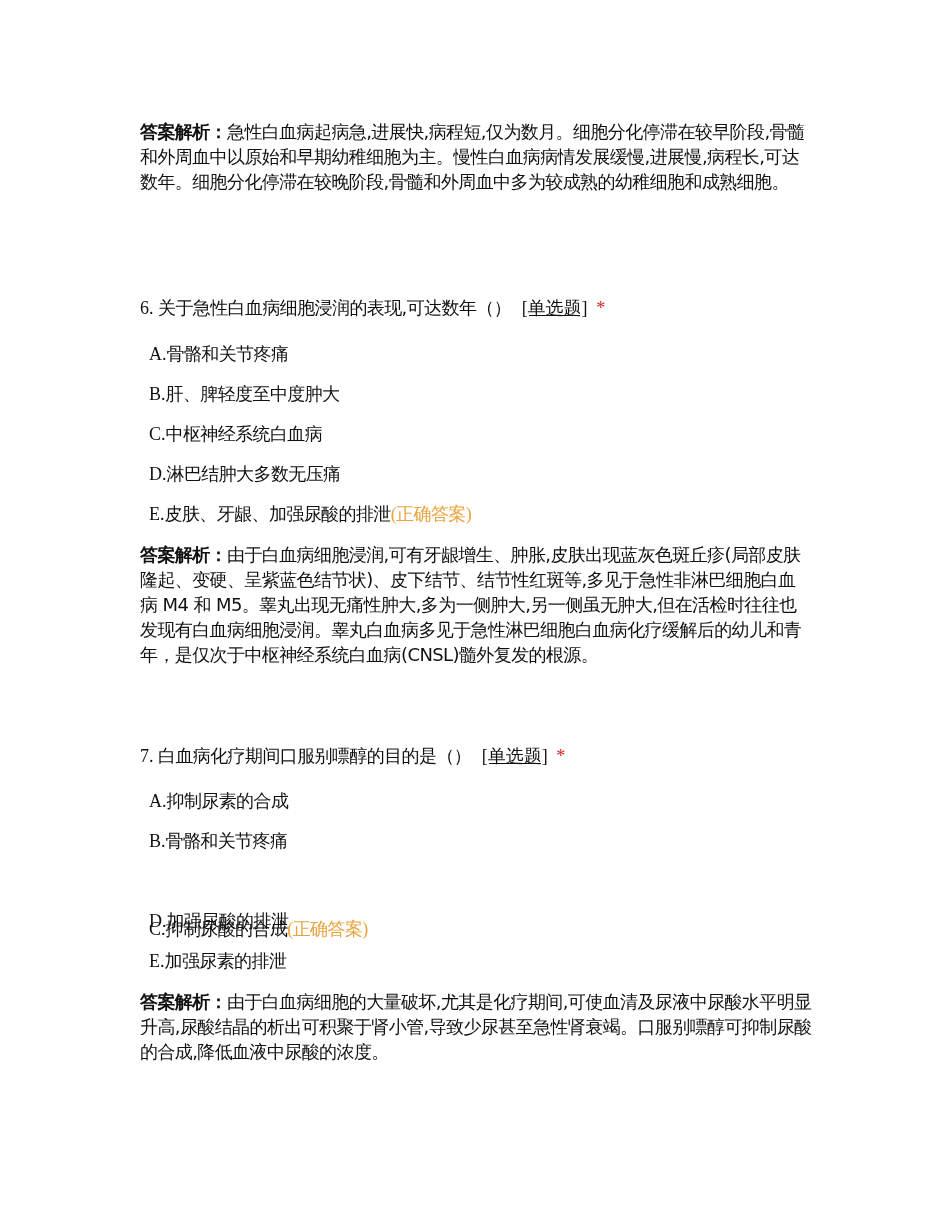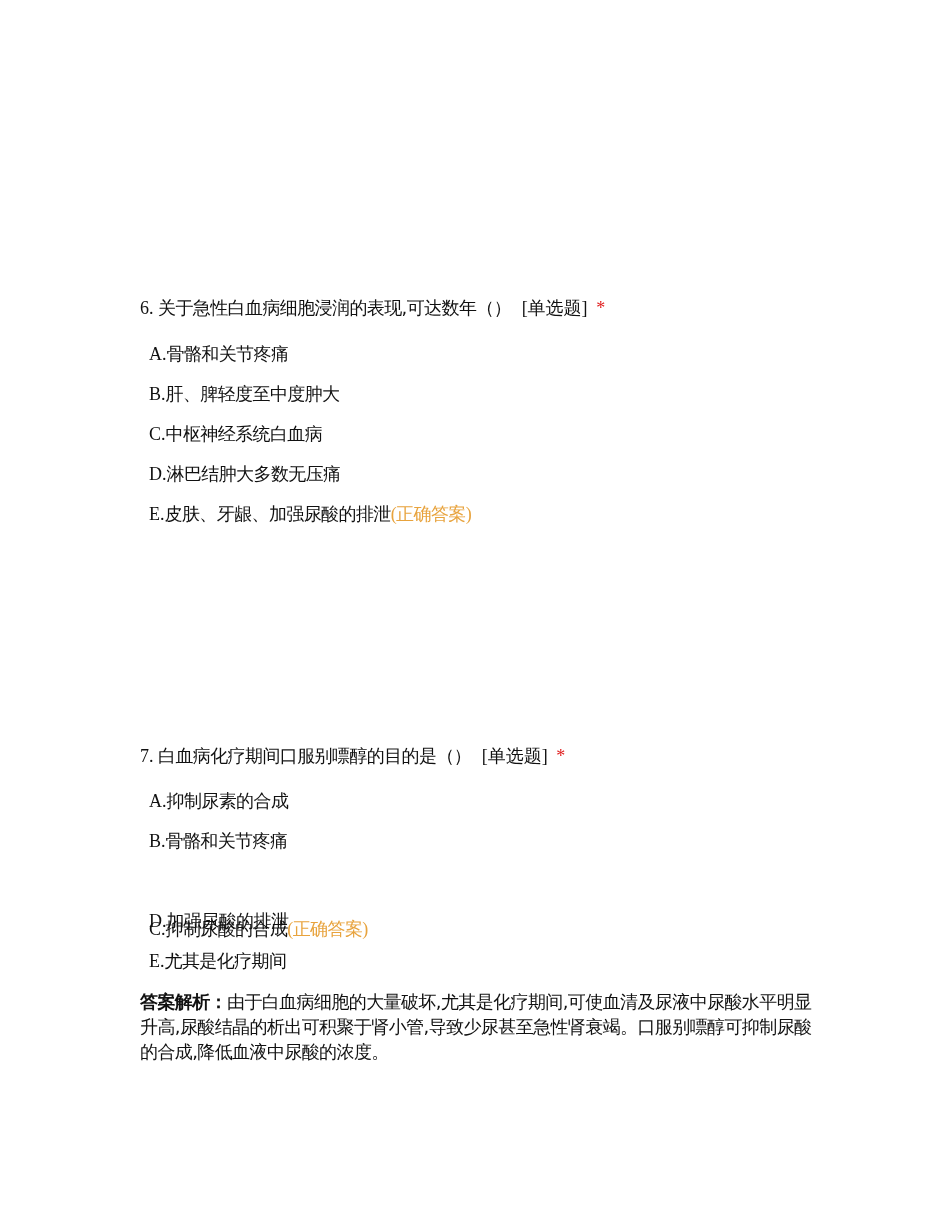--- a/index.html
+++ b/index.html
@@ -40,20 +40,21 @@
       font-size: 18px;
       line-height: 24px;
       white-space: nowrap;
     }
     .question-title .qtext {
       font-family: "DejaVu Sans", "Liberation Sans", sans-serif;
       letter-spacing: -0.6px;
     }
     .question-title .qtype {
       margin-left: 6px;
+      text-decoration: underline;
     }
     .question-title .req {
       color: #e02020;
       margin-left: 4px;
     }
     .option {
       position: absolute;
       left: 149px;
       font-size: 18px;
       line-height: 24px;
@@ -67,20 +68,23 @@
       color: #e8a33d;
       font-family: Liberation Serif, serif;
       letter-spacing: -0.6px;
     }
   </style>
 </head>
 <body>
 
 <div class="page">
 
+  <div class="analysis" style="top:119px;">
+    <span class="label">答案解析：</span><span>急性白血病起病急,进展快,病程短,仅为数月。细胞分化停滞在较早阶段,骨髓和外周血中以原始和早期幼稚细胞为主。慢性白血病病情发展缓慢,进展慢,病程长,可达数年。细胞分化停滞在较晚阶段,骨髓和外周血中多为较成熟的幼稚细胞和成熟细胞。</span>
+  </div>
 
   <div class="question-title" style="top:296px;">
     <span>6.</span>
     <span class="qtext">关于急性白血病细胞浸润的表现,可达数年（）</span>
     <span class="qtype">[单选题]</span>
     <span class="req">*</span>
   </div>
 
   <div class="option" style="top:342px;">
     <span>A.</span><span class="otext">骨骼和关节疼痛</span>
@@ -91,20 +95,23 @@
   <div class="option" style="top:422px;">
     <span>C.</span><span class="otext">中枢神经系统白血病</span>
   </div>
   <div class="option" style="top:462px;">
     <span>D.</span><span class="otext">淋巴结肿大多数无压痛</span>
   </div>
   <div class="option" style="top:502px;">
     <span>E.</span><span class="otext">皮肤、牙龈、加强尿酸的排泄</span><span class="correct">(正确答案)</span>
   </div>
 
+  <div class="analysis" style="top:542px;">
+    <span class="label">答案解析：</span><span>由于白血病细胞浸润,可有牙龈增生、肿胀,皮肤出现蓝灰色斑丘疹(局部皮肤隆起、变硬、呈紫蓝色结节状)、皮下结节、结节性红斑等,多见于急性非淋巴细胞白血病 M4 和 M5。睾丸出现无痛性肿大,多为一侧肿大,另一侧虽无肿大,但在活检时往往也发现有白血病细胞浸润。睾丸白血病多见于急性淋巴细胞白血病化疗缓解后的幼儿和青年，是仅次于中枢神经系统白血病(CNSL)髓外复发的根源。</span>
+  </div>
 
   <div class="question-title" style="top:744px;">
     <span>7.</span>
     <span class="qtext">白血病化疗期间口服别嘌醇的目的是（）</span>
     <span class="qtype">[单选题]</span>
     <span class="req">*</span>
   </div>
 
   <div class="option" style="top:789px;">
     <span>A.</span><span class="otext">抑制尿素的合成</span>
@@ -112,20 +119,20 @@
   <div class="option" style="top:829px;">
     <span>B.</span><span class="otext">骨骼和关节疼痛</span>
   </div>
   <div class="option" style="top:869px;margin-top:48px;">
     <span>C.</span><span class="otext">抑制尿酸的合成</span><span class="correct">(正确答案)</span>
   </div>
   <div class="option" style="top:909px;">
     <span>D.</span><span class="otext">加强尿酸的排泄</span>
   </div>
   <div class="option" style="top:949px;">
-    <span>E.</span><span class="otext">尤其是化疗期间</span>
+    <span>E.</span><span class="otext">加强尿素的排泄</span>
   </div>
 
   <div class="analysis" style="top:989px;">
     <span class="label">答案解析：</span><span>由于白血病细胞的大量破坏,尤其是化疗期间,可使血清及尿液中尿酸水平明显升高,尿酸结晶的析出可积聚于肾小管,导致少尿甚至急性肾衰竭。口服别嘌醇可抑制尿酸的合成,降低血液中尿酸的浓度。</span>
   </div>
 
 </div>
 
 </body></html>

